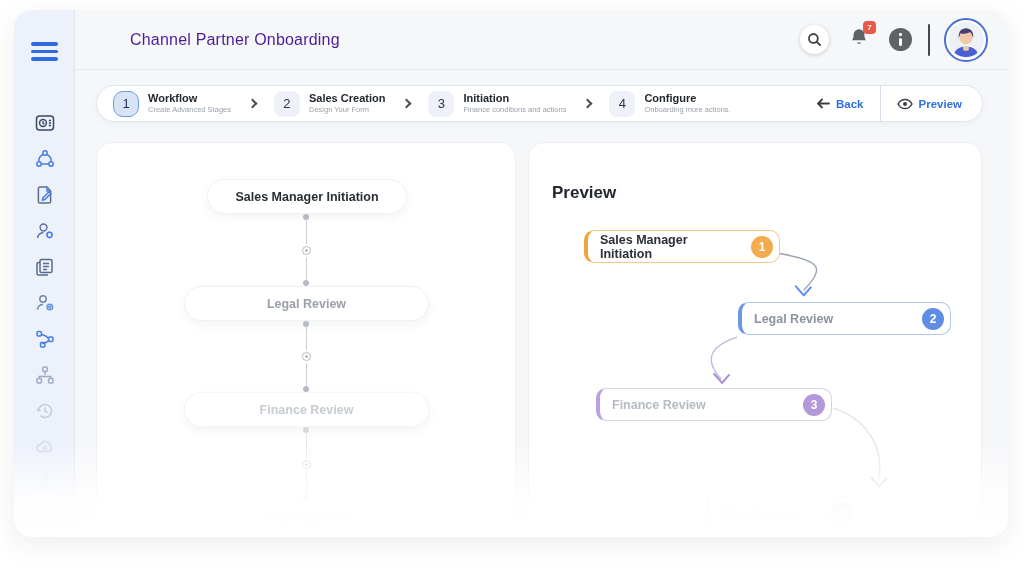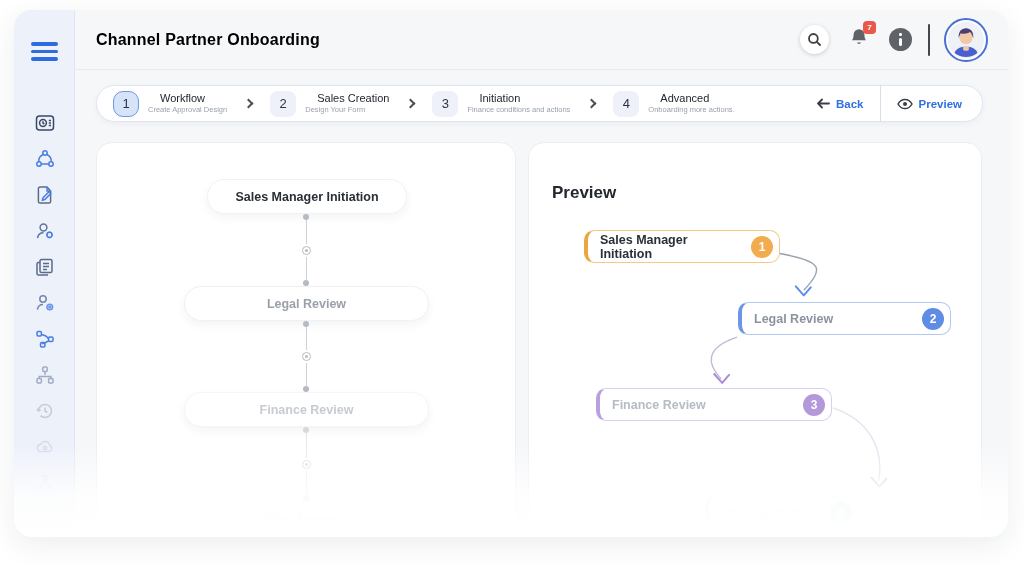--- a/index.html
+++ b/index.html
@@ -12,21 +12,21 @@
   .sidebar{position:absolute;left:0;top:0;width:61px;height:100%;background:#EDF1FA;border-right:1px solid #E2E6EE;}
   .hamburger{position:absolute;left:17px;top:32px;width:27px;height:19px;display:flex;flex-direction:column;justify-content:space-between;cursor:pointer;}
   .hamburger i{display:block;height:3.6px;border-radius:2px;background:#2F6BDE;}
   .side-icons{position:absolute;left:0;top:102px;width:61px;display:flex;flex-direction:column;align-items:center;gap:14px;}
   .side-icons .sicon{width:22px;height:22px;display:flex;align-items:center;justify-content:center;}
 
   
   .main{position:absolute;left:61px;top:0;right:0;bottom:0;}
   .topbar{position:absolute;left:0;top:0;right:0;height:60px;display:flex;align-items:center;
     padding:0 20px 0 21px;border-bottom:1px solid #E8EAEE;}
-  .page-title{font-size:16px;font-weight:700;color:#000000;letter-spacing:.2px;}
+  .page-title{font-size:16px;font-weight:400;color:#4c1d95;letter-spacing:.2px;margin-left:34px;}
   .tb-actions{margin-left:auto;display:flex;align-items:center;}
   .circle-btn{width:29px;height:29px;border-radius:50%;background:#fff;box-shadow:0 1px 4px rgba(0,0,0,.18);
     display:flex;align-items:center;justify-content:center;border:none;cursor:pointer;}
   .bell-wrap{position:relative;margin-left:20px;cursor:pointer;}
   .bell-badge{position:absolute;top:-6px;right:-7px;min-width:13px;height:13px;border-radius:4px;background:#E8594A;
     color:#fff;font-size:8px;font-weight:700;display:flex;align-items:center;justify-content:center;padding:0 2px;}
   .info-btn{width:23px;height:23px;border-radius:50%;background:#5F6368;border:none;margin-left:20px;cursor:pointer;
     position:relative;display:flex;align-items:center;justify-content:center;}
   .info-btn .idot{position:absolute;top:5px;width:2.6px;height:2.6px;border-radius:50%;background:#fff;}
   .info-btn .ibar{position:absolute;top:9.5px;width:2.6px;height:8px;border-radius:1.5px;background:#fff;}
@@ -35,21 +35,21 @@
   .avatar svg{display:block;border-radius:50%;}
 
   
   .stepper{position:absolute;left:21px;right:25px;top:75px;height:37px;background:#fff;border:1px solid #DEE5F2;
     border-radius:19px;display:flex;align-items:center;padding:0 4px 0 6px;box-shadow:0 2px 6px rgba(40,60,110,.05);}
   .step{display:flex;align-items:center;gap:9px;padding:0 10px;cursor:pointer;}
   .stepnum{width:26px;height:26px;border-radius:8px;background:#EEF1FA;color:#2C3442;font-size:13px;
     display:flex;align-items:center;justify-content:center;}
   .stepnum.active{background:#D7E4F8;border:1.5px solid #6D96E8;border-radius:10px;color:#253352;}
   .steptexts{display:flex;flex-direction:column;line-height:1.15;}
-  .steplabel{font-size:11px;font-weight:400;color:#23272F;margin-left:12px;}
+  .steplabel{font-size:11px;font-weight:700;color:#23272F;}
   .stepsub{font-size:7.5px;color:#9AA1AC;margin-top:1px;}
   .chev{width:7px;height:7px;border-top:2px solid #4B5058;border-right:2px solid #4B5058;transform:rotate(45deg);
     margin:0 8px;flex:0 0 auto;}
   .stepper .spacer{flex:1;}
   .txt-btn{display:flex;align-items:center;gap:6px;background:none;border:none;cursor:pointer;
     font-family:inherit;font-size:11.5px;font-weight:700;color:#2F6FE0;padding:0 16px;}
   .bar-divider{width:1px;height:37px;background:#D9DEE8;}
 
   
   .content{position:absolute;left:21px;right:26px;top:132px;bottom:-40px;display:flex;gap:12px;}
@@ -226,21 +226,21 @@
           </svg>
         </div>
       </div>
     </header>
 
     <div class="stepper">
       <div class="step">
         <span class="stepnum active">1</span>
         <span class="steptexts">
           <span class="steplabel">Workflow</span>
-          <span class="stepsub">Create Approval Design</span>
+          <span class="stepsub">Create Advanced Stages</span>
         </span>
       </div>
       <span class="chev"></span>
       <div class="step">
         <span class="stepnum">2</span>
         <span class="steptexts">
           <span class="steplabel">Sales Creation</span>
           <span class="stepsub">Design Your Form</span>
         </span>
       </div>
@@ -249,21 +249,21 @@
         <span class="stepnum">3</span>
         <span class="steptexts">
           <span class="steplabel">Initiation</span>
           <span class="stepsub">Finance conditions and actions</span>
         </span>
       </div>
       <span class="chev"></span>
       <div class="step">
         <span class="stepnum">4</span>
         <span class="steptexts">
-          <span class="steplabel">Advanced</span>
+          <span class="steplabel">Configure</span>
           <span class="stepsub">Onboarding more actions.</span>
         </span>
       </div>
       <span class="spacer"></span>
       <button class="txt-btn">
         <svg width="13" height="11" viewBox="0 0 13 11" fill="none" stroke="#3A3F46" stroke-width="1.8" stroke-linecap="round">
           <path d="M12 5.5H1.5M5 1.5l-4 4 4 4"></path>
           </svg>
         <span>Back</span>
       </button>

